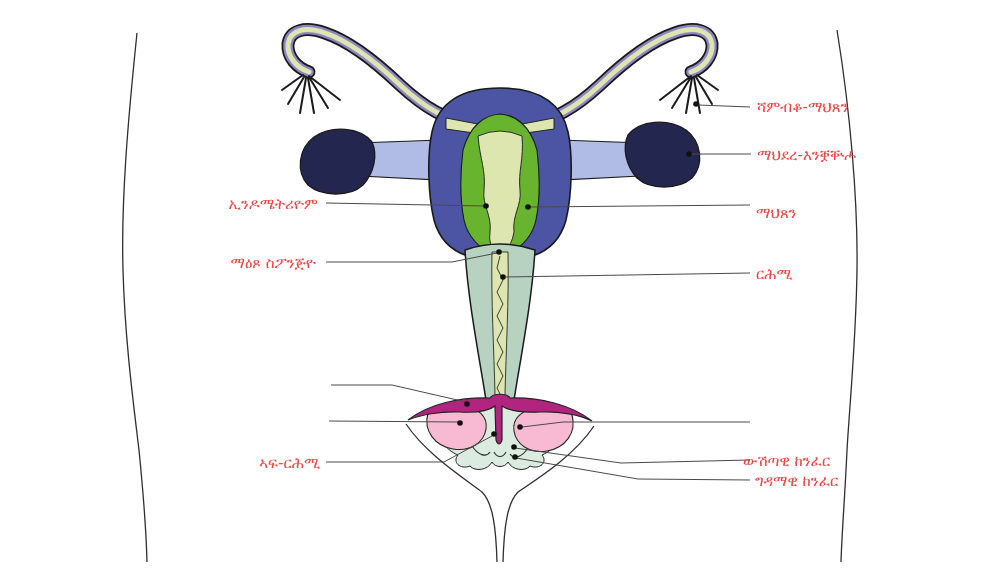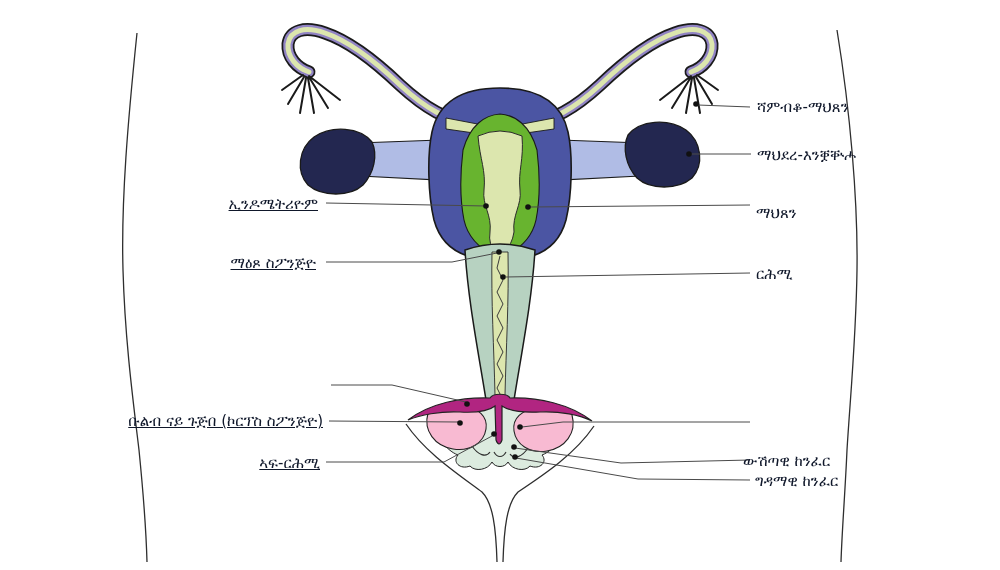--- a/index.html
+++ b/index.html
@@ -1,20 +1,20 @@
 <!DOCTYPE html>
 <html><head>
 <meta charset="utf-8">
 <style>
   html,body{margin:0;padding:0;background:#ffffff;}
   #stage{position:relative;width:1000px;height:570px;background:#fff;overflow:hidden;
          font-family:"DejaVu Sans",sans-serif;}
   #stage svg{position:absolute;left:0;top:0;}
-  .lbl{position:absolute;font-size:15px;line-height:18px;color:#0f172a;white-space:nowrap;}
-  .lbl.left{text-align:right;text-decoration:underline;}
+  .lbl{position:absolute;font-size:15px;line-height:18px;color:#ef4444;white-space:nowrap;}
+  .lbl.left{text-align:right;}
 </style>
 </head>
 <body>
 
 <div id="stage">
 
 <svg width="1000" height="570" viewBox="0 0 1000 570">
 
   <path d="M137,33 C128,120 121,200 123,270 C125,340 133,400 139,450 C143,490 146,525 147,562" fill="none" stroke="#2e2e2e" stroke-width="1.3"></path>
   <path d="M837,30 C850,110 858,200 857,270 C856,340 850,400 847,450 C845,495 842,530 841,562" fill="none" stroke="#2e2e2e" stroke-width="1.3"></path>
@@ -99,16 +99,15 @@
 
 <div class="lbl" style="left:757px;top:98px">ሻምብቆ-ማህጸን</div>
 <div class="lbl" style="left:757px;top:146px">ማህደረ-እንቛቝሖ</div>
 <div class="lbl" style="left:756px;top:204px">ማህጸን</div>
 <div class="lbl" style="left:756px;top:265px">ርሕሚ</div>
 <div class="lbl" style="left:743px;top:452px">ውሽጣዊ ከንፈር</div>
 <div class="lbl" style="left:755px;top:472px">ግዳማዊ ከንፈር</div>
 
 <div class="lbl left" style="right:682px;top:195px">ኢንዶሜትሪዮም</div>
 <div class="lbl left" style="right:684px;top:254px">ማዕጾ ስፖንጅዮ</div>
-<div class="lbl left" style="right:677px;top:412px">ቡልብ ናይ ጉጅበ (ኮርፕስ ስፖንጅዮ)</div>
 <div class="lbl left" style="right:680px;top:454px">ኣፍ-ርሕሚ</div>
 
 </div>
 
 </body></html>

